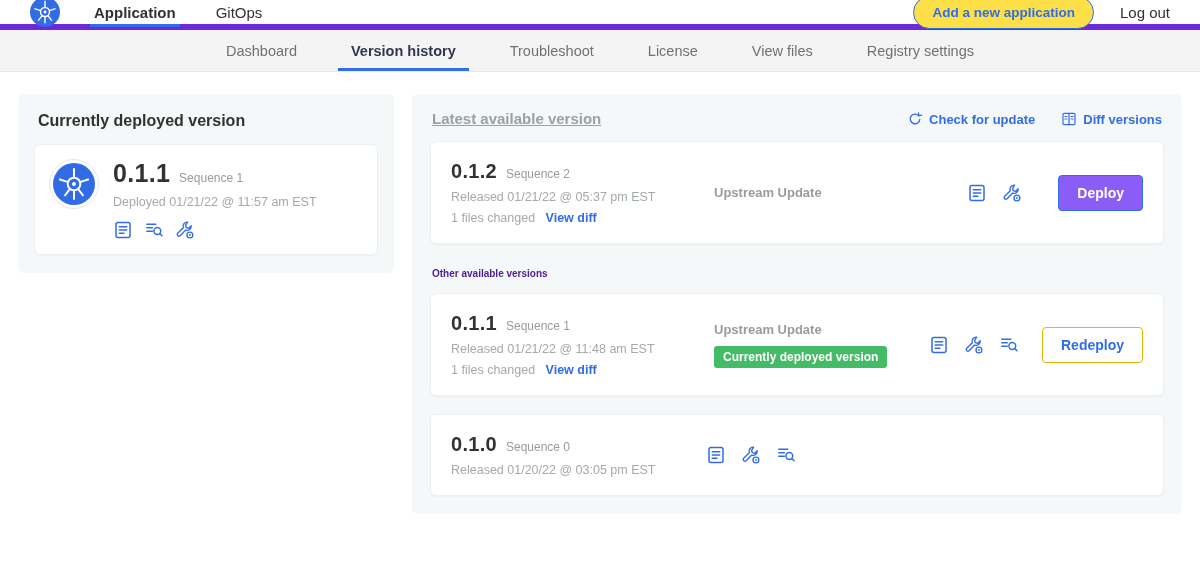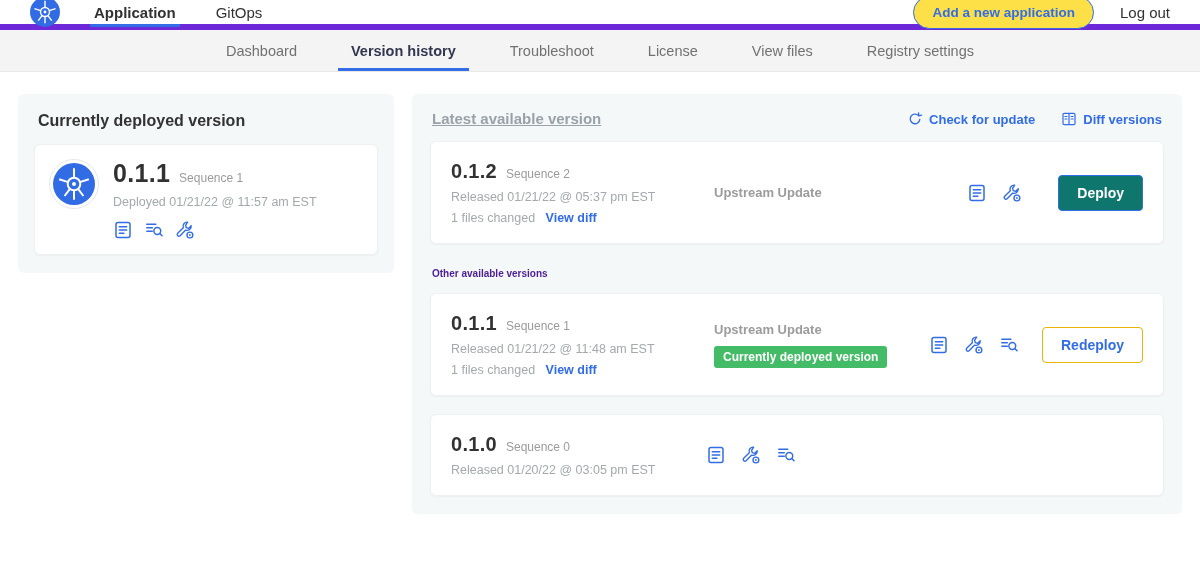--- a/index.html
+++ b/index.html
@@ -72,21 +72,21 @@
     text-decoration:none; }
   .vr-source { flex:1; padding:0 8px; }
   .source-label { font-size:13px; font-weight:700; color:#9b9b9b; }
   .badge { display:inline-block; margin-top:9px; font-size:12px; font-weight:700;
     color:#fff; padding:4px 9px; border-radius:3px; }
   .badge.green { background:#44bb66; }
   .badge.gray { background:#b3b9be; }
   .vr-actions { display:flex; align-items:center; gap:15px; }
   .btn { font-family:inherit; font-size:14px; font-weight:700; padding:9px 18px;
     border-radius:4px; cursor:pointer; }
-  .btn.primary { background:#0f766e; border:1px solid #326de6; color:#fff; margin-left:21px; }
+  .btn.primary { background:#8b5cf6; border:1px solid #326de6; color:#fff; margin-left:21px; }
   .btn.outline { background:#fff; border:1px solid #eab308; color:#326de6; margin-left:8px; }
 
   .other-title { font-size:10px; font-weight:700; color:#4c1d95; margin:24px 2px 14px; }
   .row-gap { margin-bottom:18px; }
   .hidden-defs { position:absolute; width:0; height:0; overflow:hidden; }
 </style>
 </head>
 <body>
 
 <svg class="hidden-defs" aria-hidden="true">

